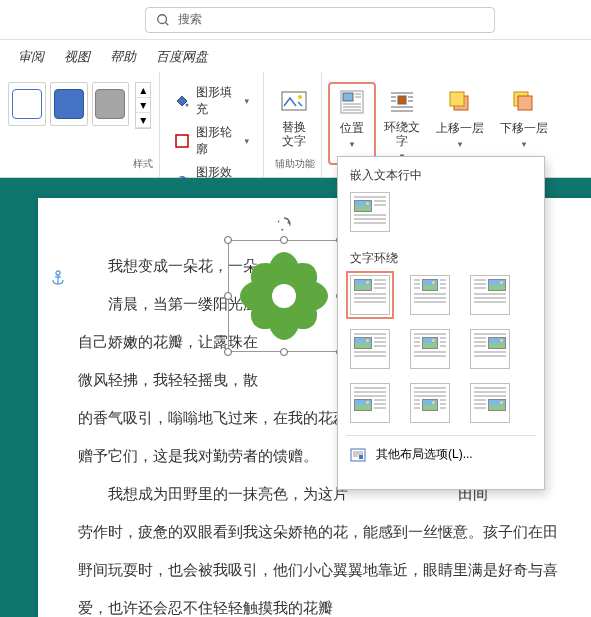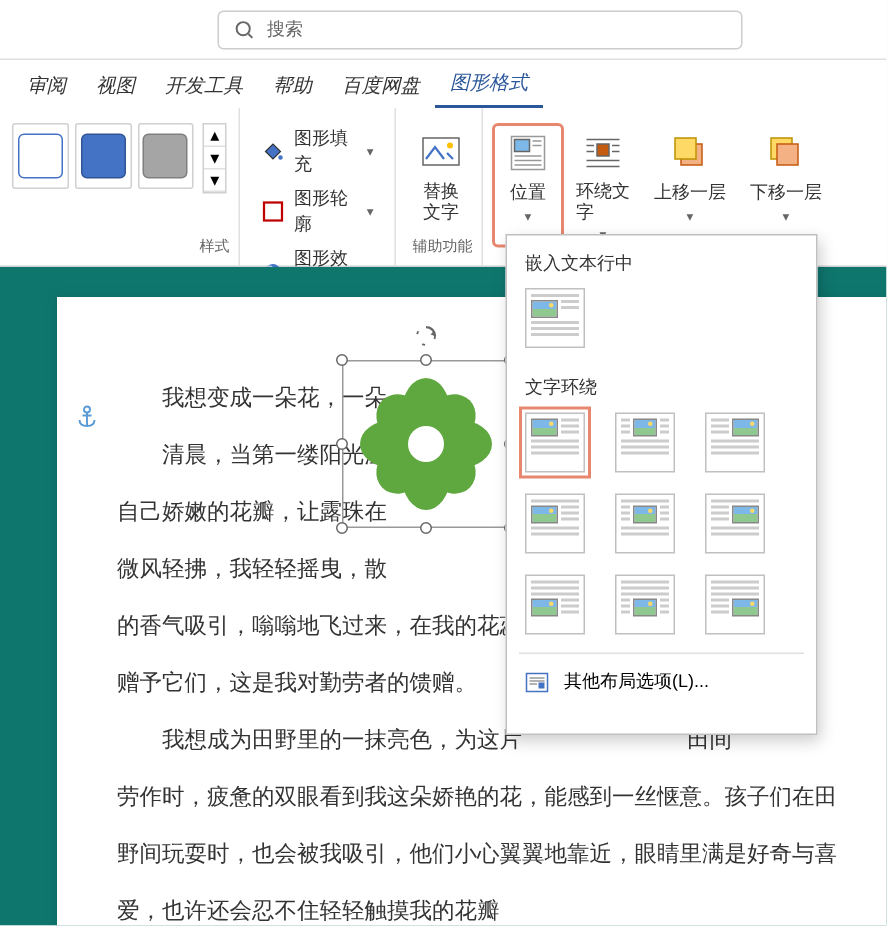--- a/index.html
+++ b/index.html
@@ -318,24 +318,22 @@
       <circle cx="7" cy="7" r="5"></circle>
         <line x1="11" y1="11" x2="14" y2="14"></line>
     </svg>
     <span>搜索</span>
   </div>
 </div>
 
 <div class="tabs">
   <div class="tab">审阅</div>
   <div class="tab">视图</div>
-  <div class="tab">开发工具</div>
   <div class="tab">帮助</div>
   <div class="tab">百度网盘</div>
-  <div class="tab active">图形格式</div>
 </div>
 
 <div class="ribbon">
 
   <div class="ribbon-group" style="width:160px">
     <div class="shape-gallery">
       <div class="shape-thumb">
           <div class="shape-inner shape-1"></div>
         </div>
       <div class="shape-thumb">
@@ -422,21 +420,21 @@
               <line x1="3" y1="5" x2="25" y2="5" stroke="#666"></line>
               <line x1="3" y1="9" x2="8" y2="9" stroke="#666"></line>
               <line x1="20" y1="9" x2="25" y2="9" stroke="#666"></line>
               <rect x="10" y="8" width="8" height="8" fill="#c55a11" stroke="#666"></rect>
               <line x1="3" y1="13" x2="8" y2="13" stroke="#666"></line>
               <line x1="20" y1="13" x2="25" y2="13" stroke="#666"></line>
               <line x1="3" y1="19" x2="25" y2="19" stroke="#666"></line>
               <line x1="3" y1="23" x2="25" y2="23" stroke="#666"></line>
             </svg>
         </div>
-        <span style="white-space:pre-line;line-height:1.2">环绕文
+        <span style="white-space:pre-line;text-align:center;line-height:1.2">环绕文
 字</span>
         <span class="chev-down">▾</span>
       </div>
       <div class="big-btn">
         <div class="icon-wrap">
           <svg width="28" height="28" viewBox="0 0 28 28">
               <rect x="8" y="8" width="14" height="14" fill="#f4b183" stroke="#c55a11"></rect>
               <rect x="4" y="4" width="14" height="14" fill="#ffd966" stroke="#bf9000"></rect>
             </svg>
         </div>

